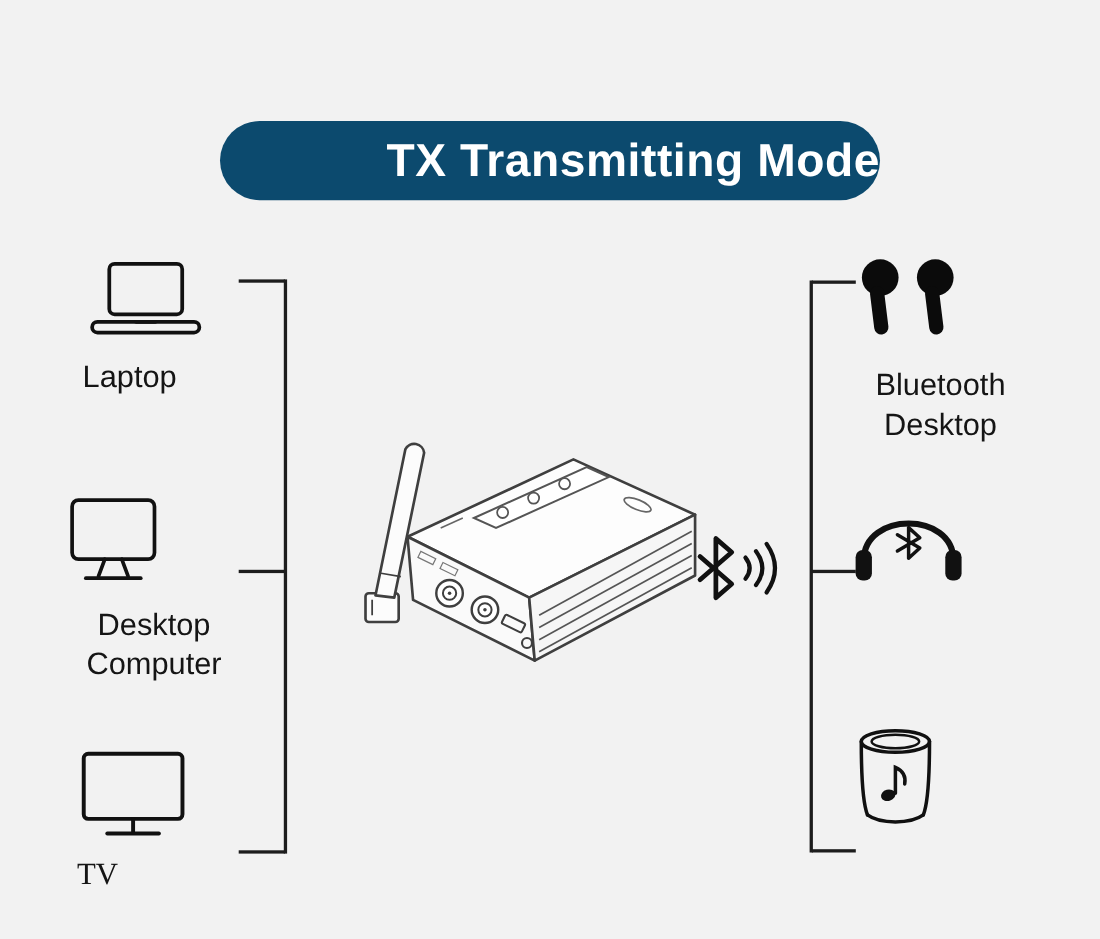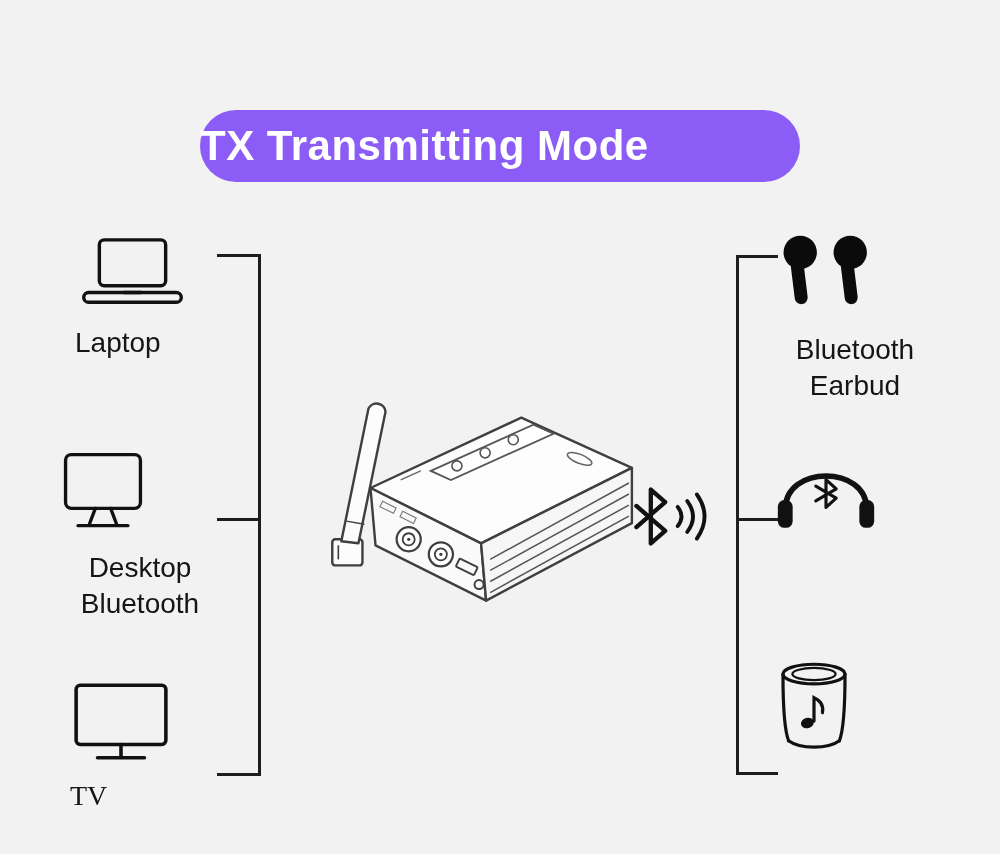--- a/index.html
+++ b/index.html
@@ -2,21 +2,21 @@
 <html><head>
 <meta charset="utf-8">
 <style>
   html,body{margin:0;padding:0;background:#e9e9e9;}
   .canvas{
     position:relative;width:1000px;height:854px;background:#f2f2f2;
     font-family:"Liberation Sans",sans-serif;overflow:hidden;margin:0 auto;
   }
   .banner{
     position:absolute;left:200px;top:110px;width:600px;height:72px;
-    background:#8b5cf6;border-radius:38px;display:flex;align-items:center;justify-content:flex-start;
+    background:#0c4a6e;border-radius:38px;display:flex;align-items:center;justify-content:flex-end;
   }
   .banner span{color:#ffffff;font-size:42px;font-weight:bold;letter-spacing:0.5px;}
   .node{position:absolute;display:flex;flex-direction:column;align-items:flex-start;}
   .node .label{font-size:28px;color:#151515;text-align:center;line-height:1.3;margin-top:12px;}
   .vline,.hline{position:absolute;background:#1d1d1d;}
   svg{display:block;}
   .icon-stroke{stroke:#111;fill:none;stroke-width:3.5;stroke-linecap:round;stroke-linejoin:round;}
 </style>
 </head>
 <body>
@@ -35,21 +35,21 @@
     </svg>
     <div class="label">Laptop</div>
   </div>
 
   <div class="node" style="left:55px;top:448px;width:170px;">
     <svg width="96" height="90" viewBox="0 0 100 92">
       <rect x="11" y="6" width="78" height="56" rx="6" class="icon-stroke"></rect>
       <path d="M42,62 L36,78 M58,62 L64,78" class="icon-stroke"></path>
       <line x1="24" y1="80" x2="76" y2="80" class="icon-stroke"></line>
     </svg>
-    <div class="label">Desktop Bluetooth</div>
+    <div class="label">Desktop Computer</div>
   </div>
 
   <div class="node" style="left:70px;top:680px;width:140px;font-family:Liberation Serif, serif;">
     <svg width="102" height="86" viewBox="0 0 100 84">
       <rect x="6" y="5" width="88" height="58" rx="4" class="icon-stroke"></rect>
       <line x1="50" y1="63" x2="50" y2="74" class="icon-stroke"></line>
       <line x1="27" y1="76" x2="73" y2="76" class="icon-stroke"></line>
     </svg>
     <div class="label">TV</div>
   </div>
@@ -111,21 +111,21 @@
 
   <div class="node" style="left:770px;top:232px;width:170px;">
     <svg width="116" height="88" viewBox="0 0 120 95">
       <g fill="#0b0b0b">
         <circle cx="30" cy="22" r="18"></circle>
         <rect x="22" y="30" width="14" height="48" rx="7" transform="rotate(-7 29 54)"></rect>
         <circle cx="84" cy="22" r="18"></circle>
         <rect x="76" y="30" width="14" height="48" rx="7" transform="rotate(-7 83 54)"></rect>
       </g>
     </svg>
-    <div class="label">Bluetooth Earbud</div>
+    <div class="label">Bluetooth Desktop</div>
   </div>
 
   <div class="node" style="left:770px;top:450px;width:170px;">
     <svg width="112" height="88" viewBox="0 0 120 95">
       <path d="M16,64 C16,16 104,16 104,64" fill="none" stroke="#111" stroke-width="6" stroke-linecap="round"></path>
       <rect x="8" y="54" width="16" height="30" rx="7" fill="#111"></rect>
       <rect x="96" y="54" width="16" height="30" rx="7" fill="#111"></rect>
       <path d="M60,32 V62 M60,32 L71,42 L49,55 M60,62 L71,52 L49,39" fill="none" stroke="#111" stroke-width="3.4" stroke-linecap="round" stroke-linejoin="round"></path>
     </svg>
   </div>

